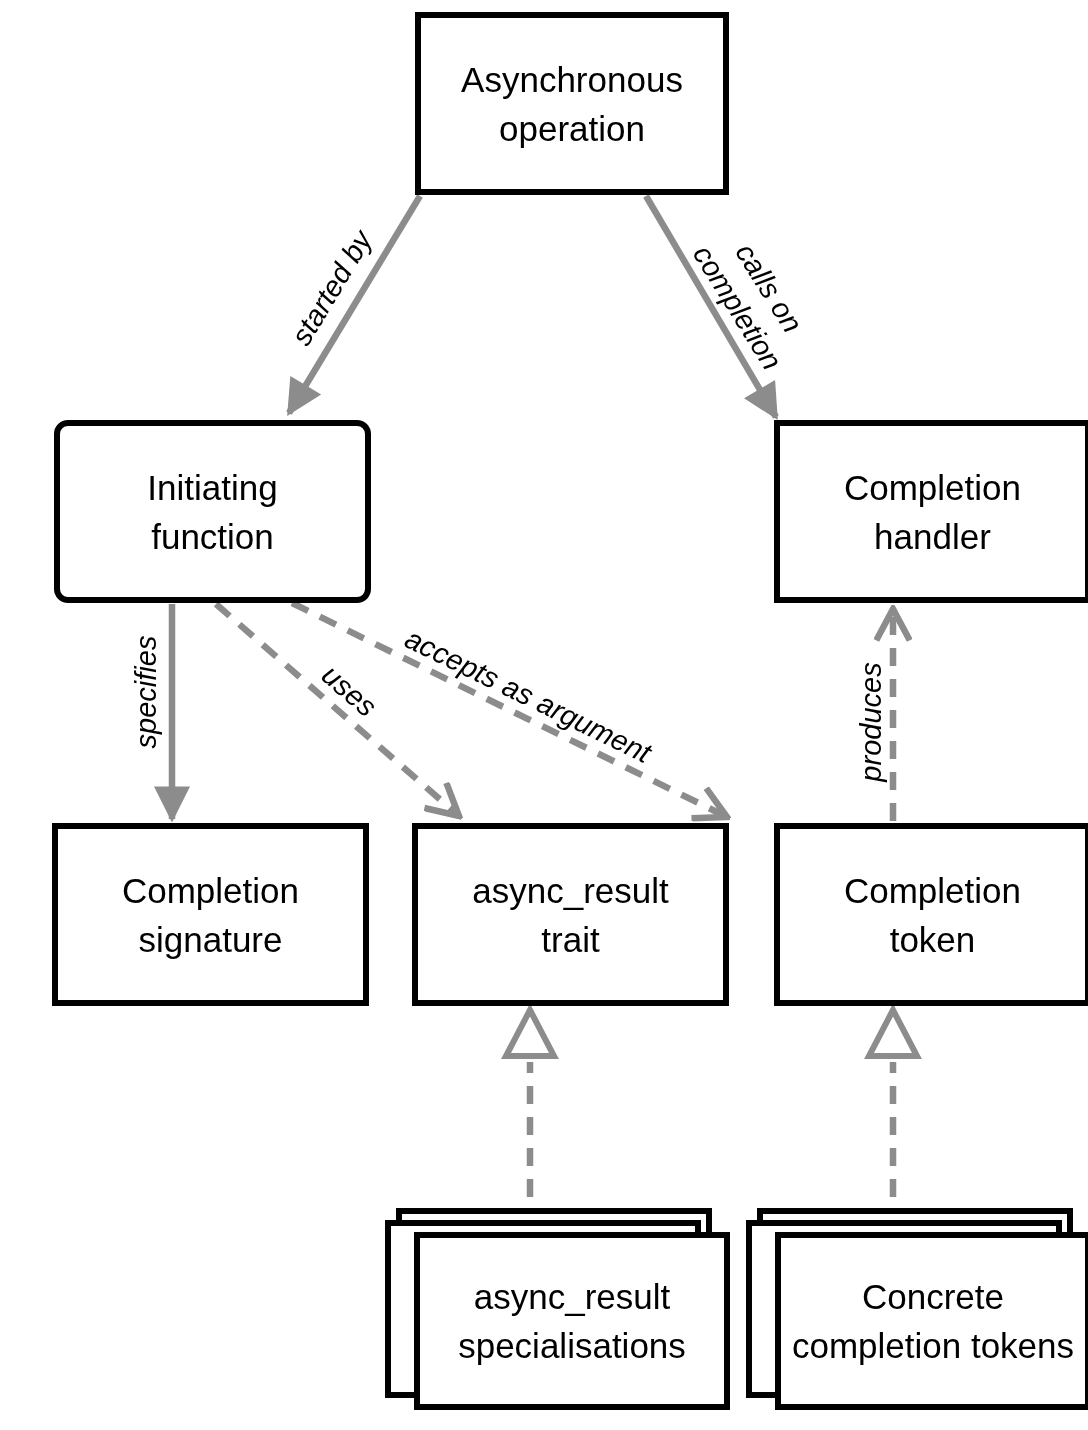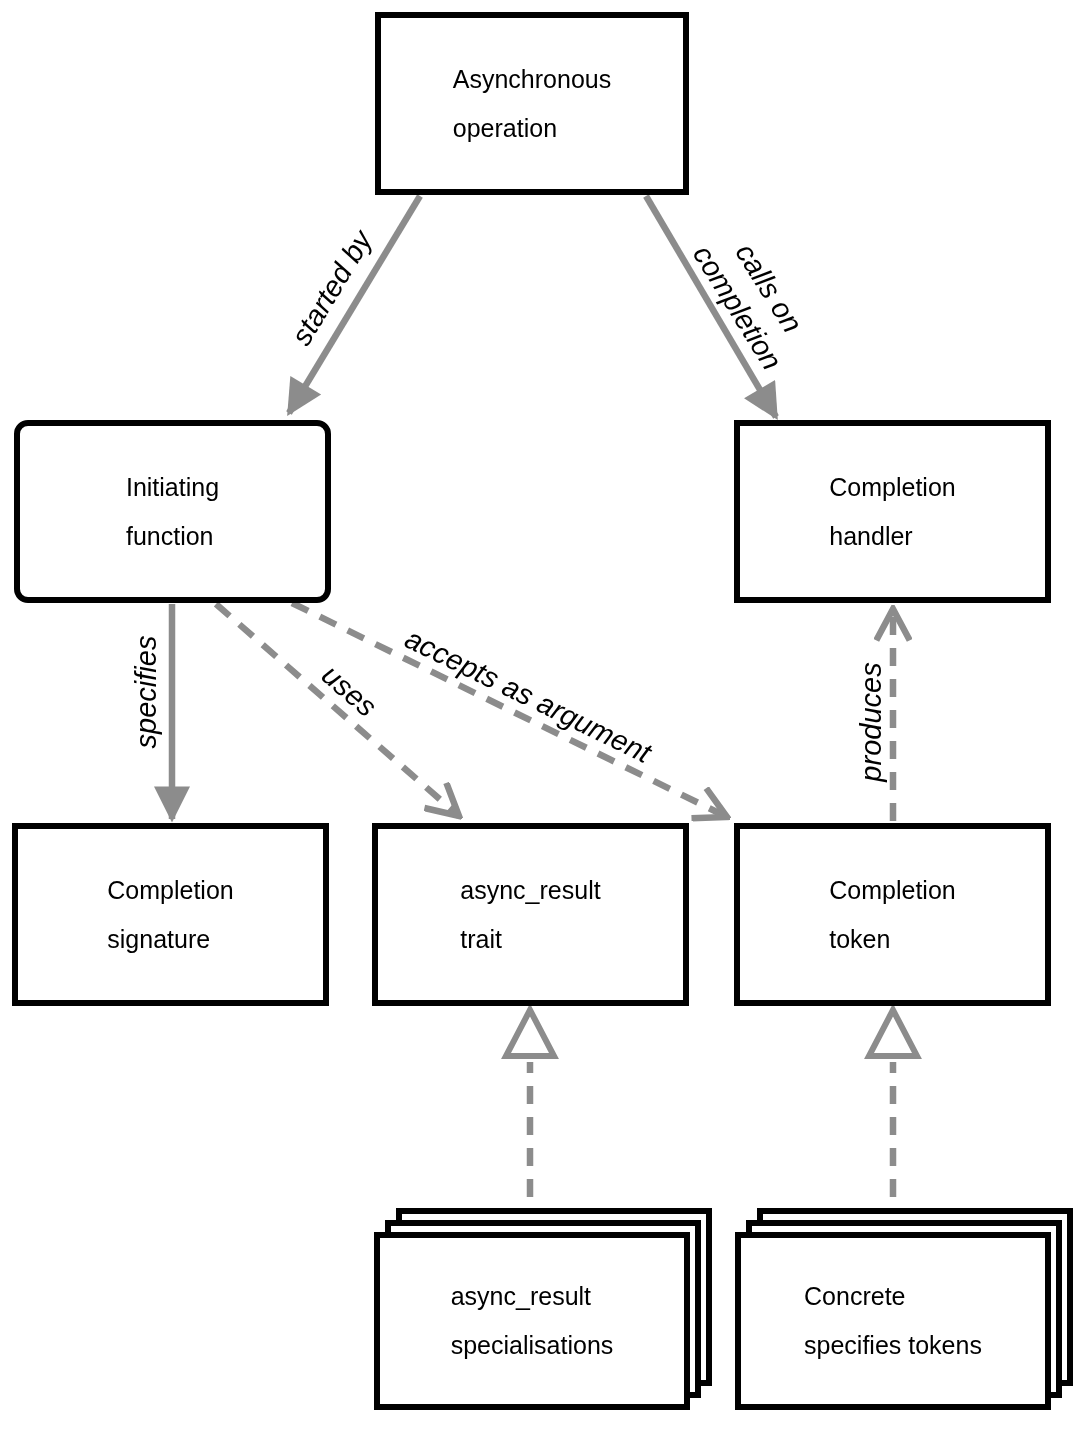--- a/index.html
+++ b/index.html
@@ -26,22 +26,24 @@
   .node, .stack-layer {
     position: absolute;
     box-sizing: border-box;
     border: 6px solid #000000;
     background: #ffffff;
   }
   .node {
     display: flex;
     align-items: center;
     justify-content: center;
-    font-size: 25px;
+    text-align: center;
+    font-size: 35px;
     line-height: 49px;
+    margin-left: 40px;
   }
   .node-label {
     white-space: pre-line;
   }
   .edge-label {
     position: absolute;
     font-size: 29px;
     font-style: italic;
     line-height: 37px;
     text-align: center;
@@ -138,21 +140,21 @@
   <div class="stack-layer s-ar-mid"></div>
   <div class="node s-ar-front">
     <span class="node-label">async_result
 specialisations</span>
   </div>
 
   <div class="stack-layer s-ct-back"></div>
   <div class="stack-layer s-ct-mid"></div>
   <div class="node s-ct-front">
     <span class="node-label">Concrete
-specifies tokens</span>
+completion tokens</span>
   </div>
 
   <div class="edge-label l-started">started by</div>
   <div class="edge-label l-calls">calls on
 completion</div>
   <div class="edge-label l-specifies">specifies</div>
   <div class="edge-label l-uses">uses</div>
   <div class="edge-label l-accepts">accepts as argument</div>
   <div class="edge-label l-produces">produces</div>
 

